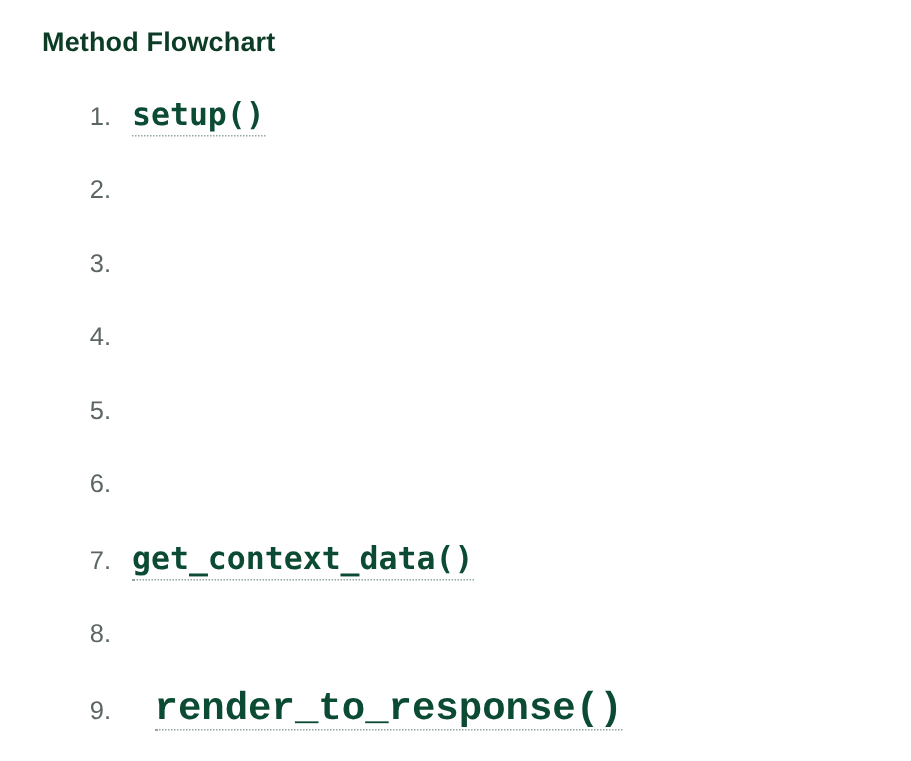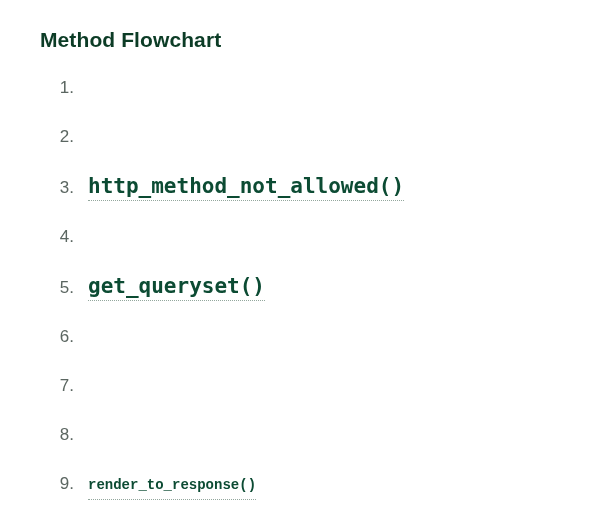--- a/index.html
+++ b/index.html
@@ -15,22 +15,22 @@
     width: 607px;
     height: 507px;
     background: var(--background);
     font-family: "Liberation Sans", sans-serif;
     overflow: hidden;
   }
   .page {
     padding: 18px 0 0 28px;
   }
   .section-title {
-    margin: 12px;
-    font-size: 21px;
+    margin: 0;
+    font-size: 18px;
     line-height: 20px;
     font-weight: bold;
     color: var(--heading);
     letter-spacing: 0.1px;
   }
   ol.method-list {
     list-style: none;
     margin: 25px 0 0 0;
     padding: 0;
   }
@@ -53,52 +53,53 @@
     font-size: 21px;
     font-weight: bold;
     color: var(--link);
     text-decoration: none;
     border-bottom: 1px dotted var(--underline);
     padding-bottom: 1px;
     cursor: pointer;
   }
   a.method-link.serif-mono {
     font-family: "Liberation Mono", monospace;
-    font-size: 14px;
+    font-size: 26px;
+    margin-left: 15px;
   }
 </style>
 </head>
 <body>
 
 <div class="page">
   <h4 class="section-title">Method Flowchart</h4>
 
   <ol class="method-list">
     <li>
       <span class="item-num">1.</span>
+      <a class="method-link">setup()</a>
     </li>
     <li>
       <span class="item-num">2.</span>
     </li>
     <li>
       <span class="item-num">3.</span>
-      <a class="method-link">http_method_not_allowed()</a>
     </li>
     <li>
       <span class="item-num">4.</span>
     </li>
     <li>
       <span class="item-num">5.</span>
-      <a class="method-link">get_queryset()</a>
     </li>
     <li>
       <span class="item-num">6.</span>
     </li>
     <li>
       <span class="item-num">7.</span>
+      <a class="method-link">get_context_data()</a>
     </li>
     <li>
       <span class="item-num">8.</span>
     </li>
     <li>
       <span class="item-num">9.</span>
       <a class="method-link serif-mono">render_to_response()</a>
     </li>
   </ol>
 </div>

